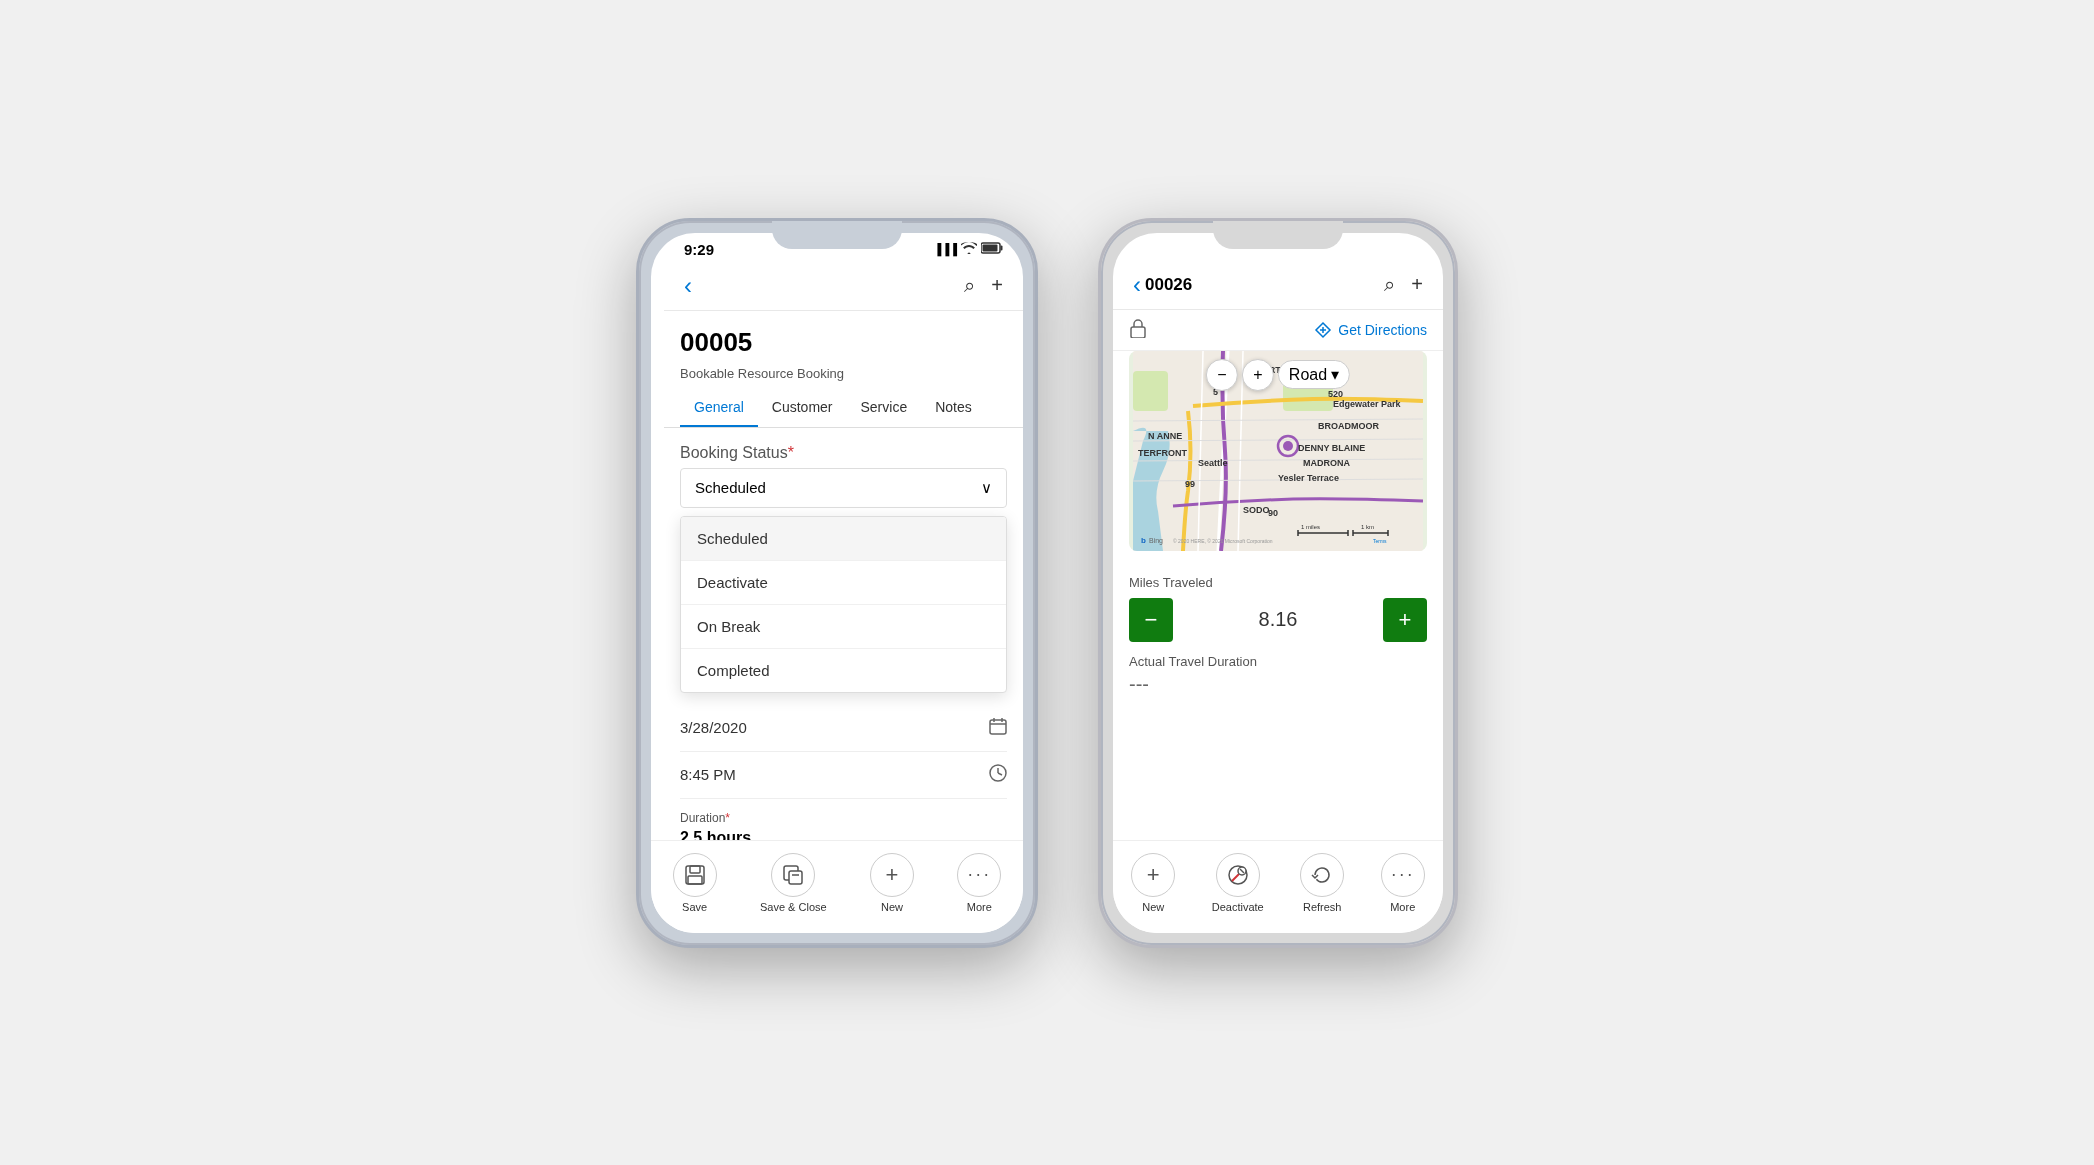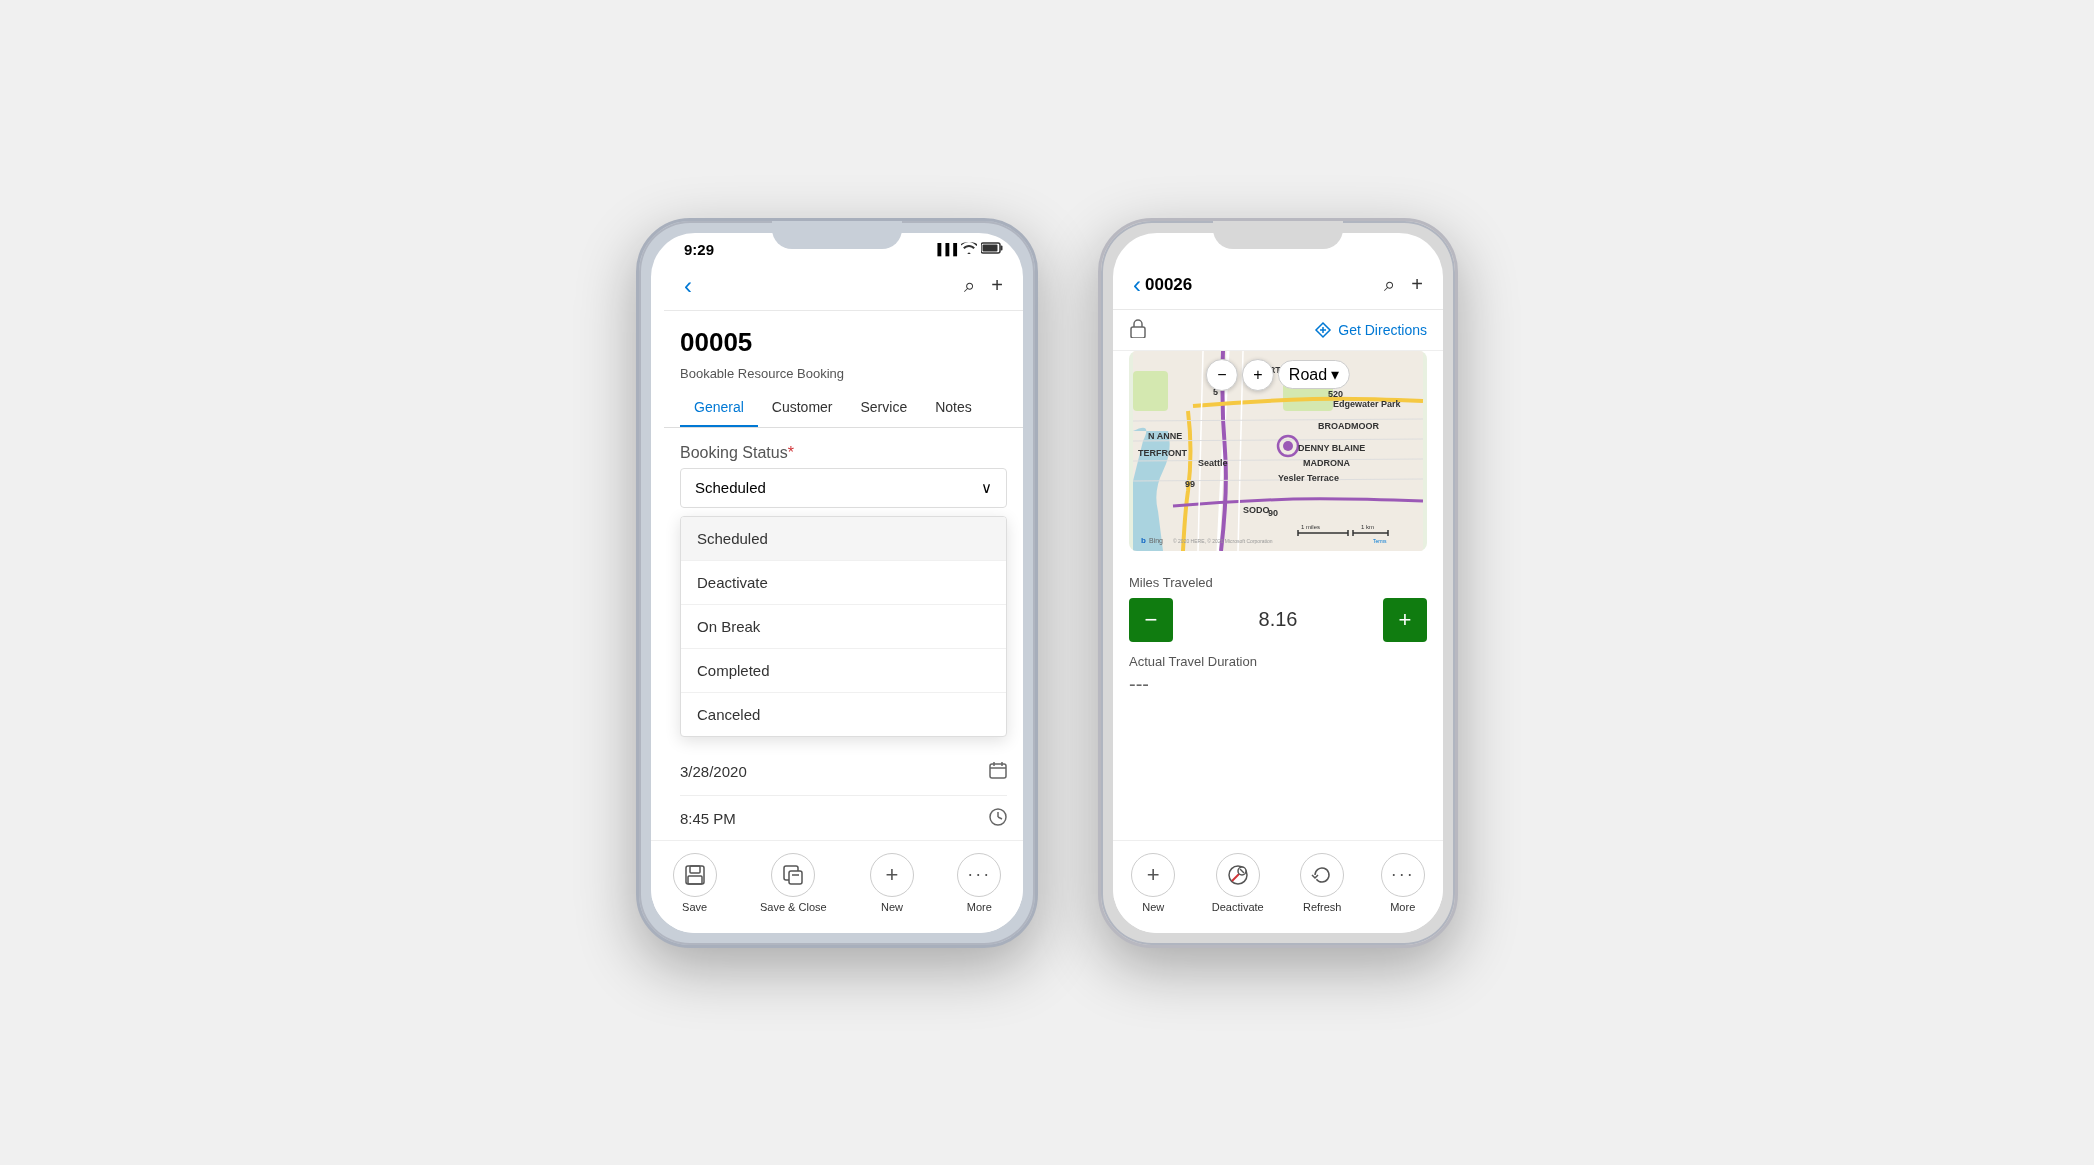--- a/index.html
+++ b/index.html
@@ -329,21 +329,20 @@
         <div class="select-field">
           <span>Scheduled</span>
           <span>∨</span>
         </div>
 
         <div class="dropdown">
           <div class="dropdown-item selected">Scheduled</div>
           <div class="dropdown-item">Deactivate</div>
           <div class="dropdown-item">On Break</div>
           <div class="dropdown-item">Completed</div>
-          <div class="dropdown-item">Canceled</div>
         </div>
 
         <div class="date-field">
           <span>3/28/2020</span>
           <span class="date-icon">
             <svg width="18" height="18" viewBox="0 0 18 18">
                 <rect x="1" y="3" width="16" height="14" rx="2" fill="none" stroke="#666" stroke-width="1.5"></rect>
                 <line x1="1" y1="7" x2="17" y2="7" stroke="#666" stroke-width="1.5"></line>
                 <line x1="5" y1="1" x2="5" y2="5" stroke="#666" stroke-width="1.5"></line>
                 <line x1="13" y1="1" x2="13" y2="5" stroke="#666" stroke-width="1.5"></line>

